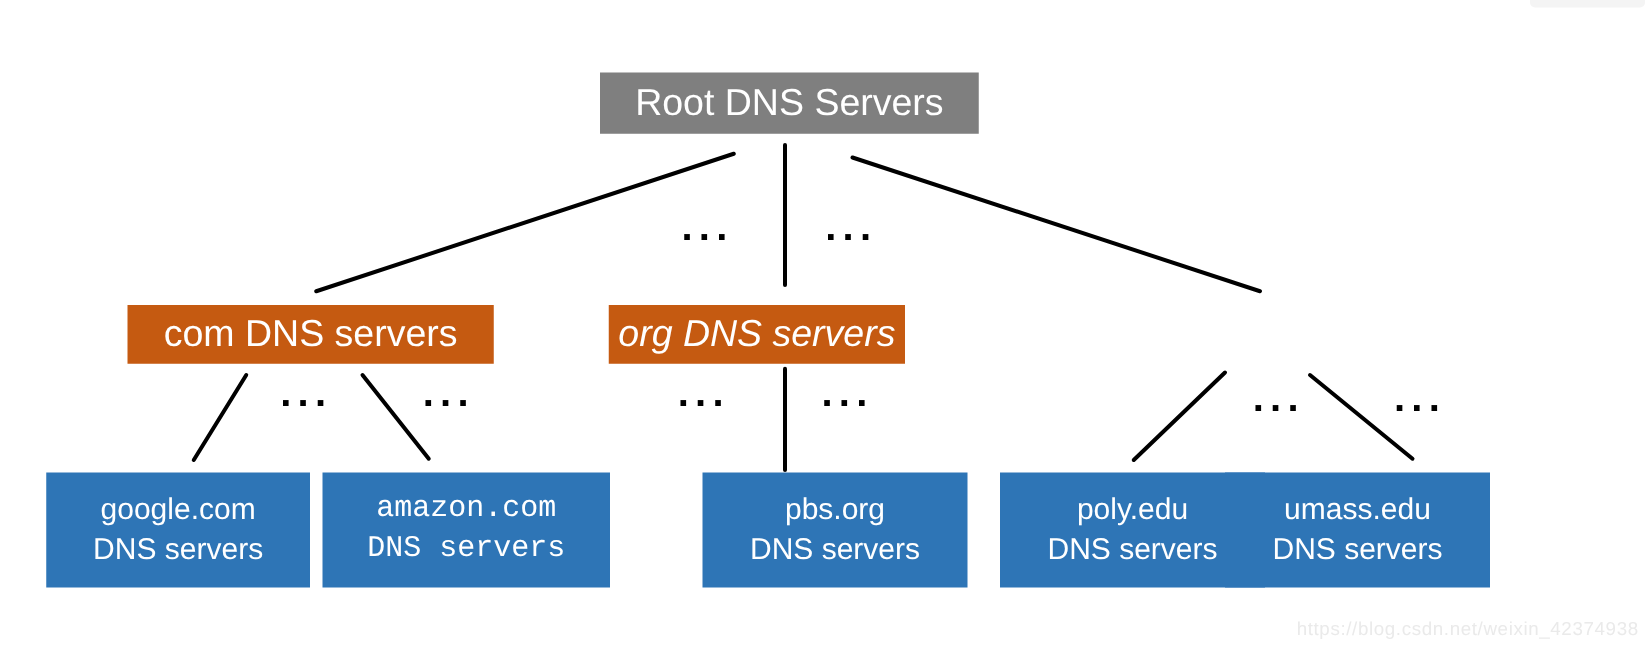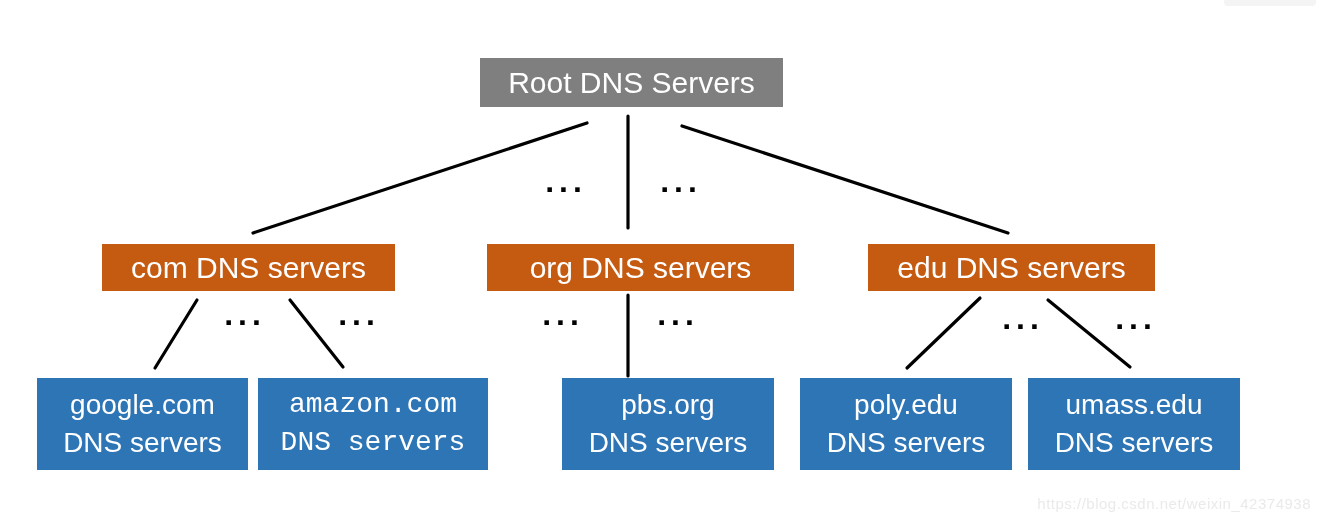--- a/index.html
+++ b/index.html
@@ -41,34 +41,34 @@
     background: var(--c-root, #7f7f7f);
     font-size: 30px;
     text-align: right;
   }
   .node-tld {
     top: 244px; height: 47px;
     background: var(--c-tld, #c55a11);
     font-size: 30px;
   }
   .node-tld.com { left: 102px; width: 293px; }
-  .node-tld.org { left: 487px; width: 307px; }
+  .node-tld.org { left: 487px; width: 237px; font-style: italic; }
   .node-tld.edu { left: 868px; width: 287px; }
   .node-auth {
     top: 378px; height: 92px;
     background: var(--c-auth, #2e75b6);
-    font-size: 28px;
+    font-size: 24px;
     flex-direction: column;
     line-height: 1.35;
   }
   .node-auth.google { left: 37px;   width: 211px; }
   .node-auth.amazon { left: 258px;  width: 230px; font-family: Liberation Mono, monospace; }
   .node-auth.pbs    { left: 541px;  width: 212px; margin-left: 21px; }
   .node-auth.poly   { left: 800px;  width: 212px; }
-  .node-auth.umass  { left: 1028px; width: 212px; }
+  .node-auth.umass  { left: 980px; width: 212px; }
   .ellipsis {
     position: absolute;
     transform: translate(-50%, -78%);
     font-size: 32px;
     font-weight: 700;
     letter-spacing: 5px;
     color: var(--c-line, #000000);
     line-height: 1;
     white-space: nowrap;
   }
@@ -103,21 +103,20 @@
     <line class="edge" x1="290" y1="300" x2="343" y2="367"></line>
     <line class="edge" x1="628" y1="295" x2="628" y2="376"></line>
     <line class="edge" x1="980" y1="298" x2="907" y2="368"></line>
     <line class="edge" x1="1048" y1="300" x2="1130" y2="367"></line>
   </svg>
 
   <div class="node node-root">Root DNS Servers</div>
 
   <div class="node node-tld com">com DNS servers</div>
   <div class="node node-tld org">org DNS servers</div>
-  <div class="node node-tld edu">edu DNS servers</div>
 
   <div class="node node-auth google">
     <span>google.com</span>
     <span>DNS servers</span>
   </div>
   <div class="node node-auth amazon">
     <span>amazon.com</span>
     <span>DNS servers</span>
   </div>
   <div class="node node-auth pbs">

